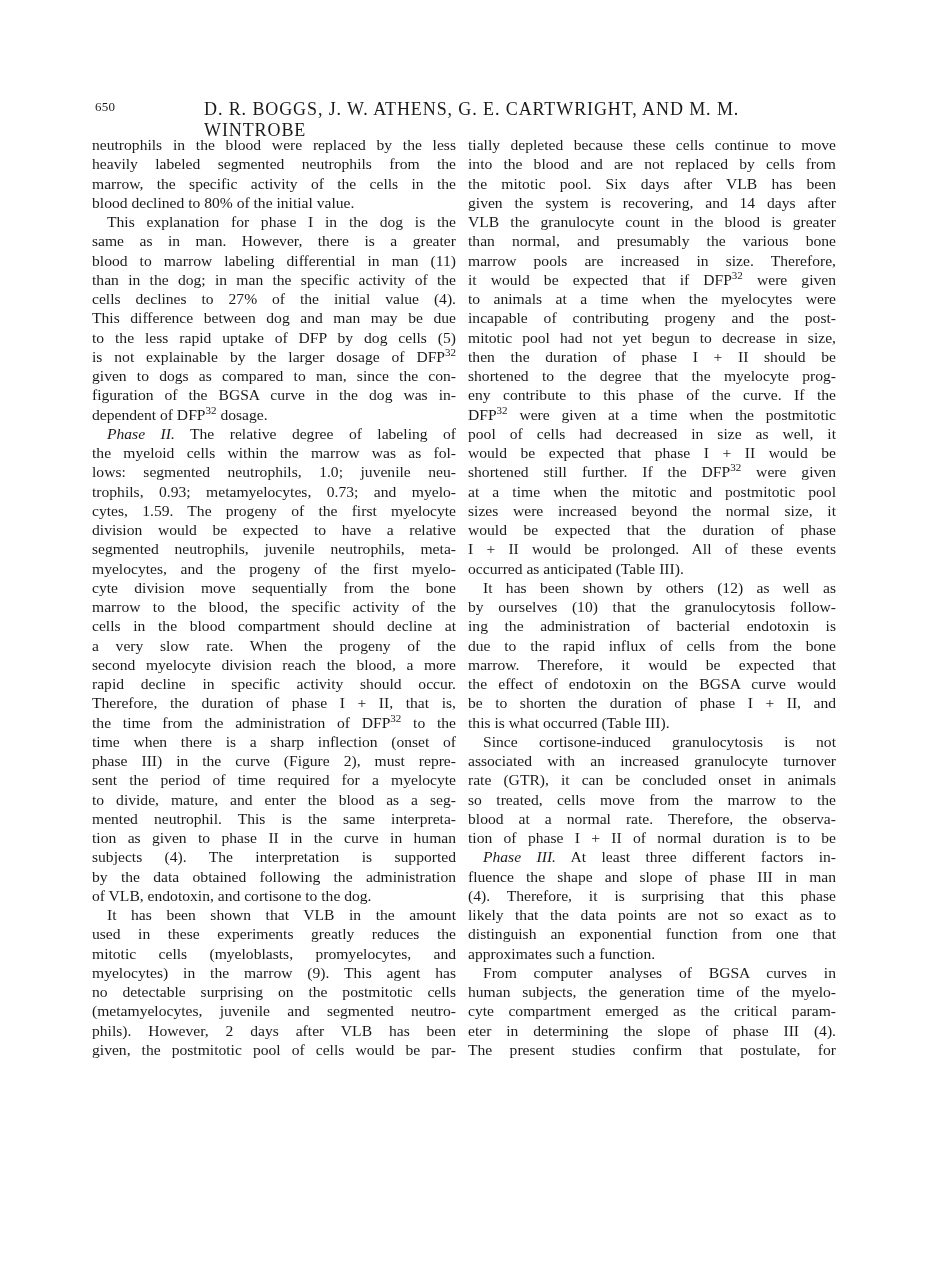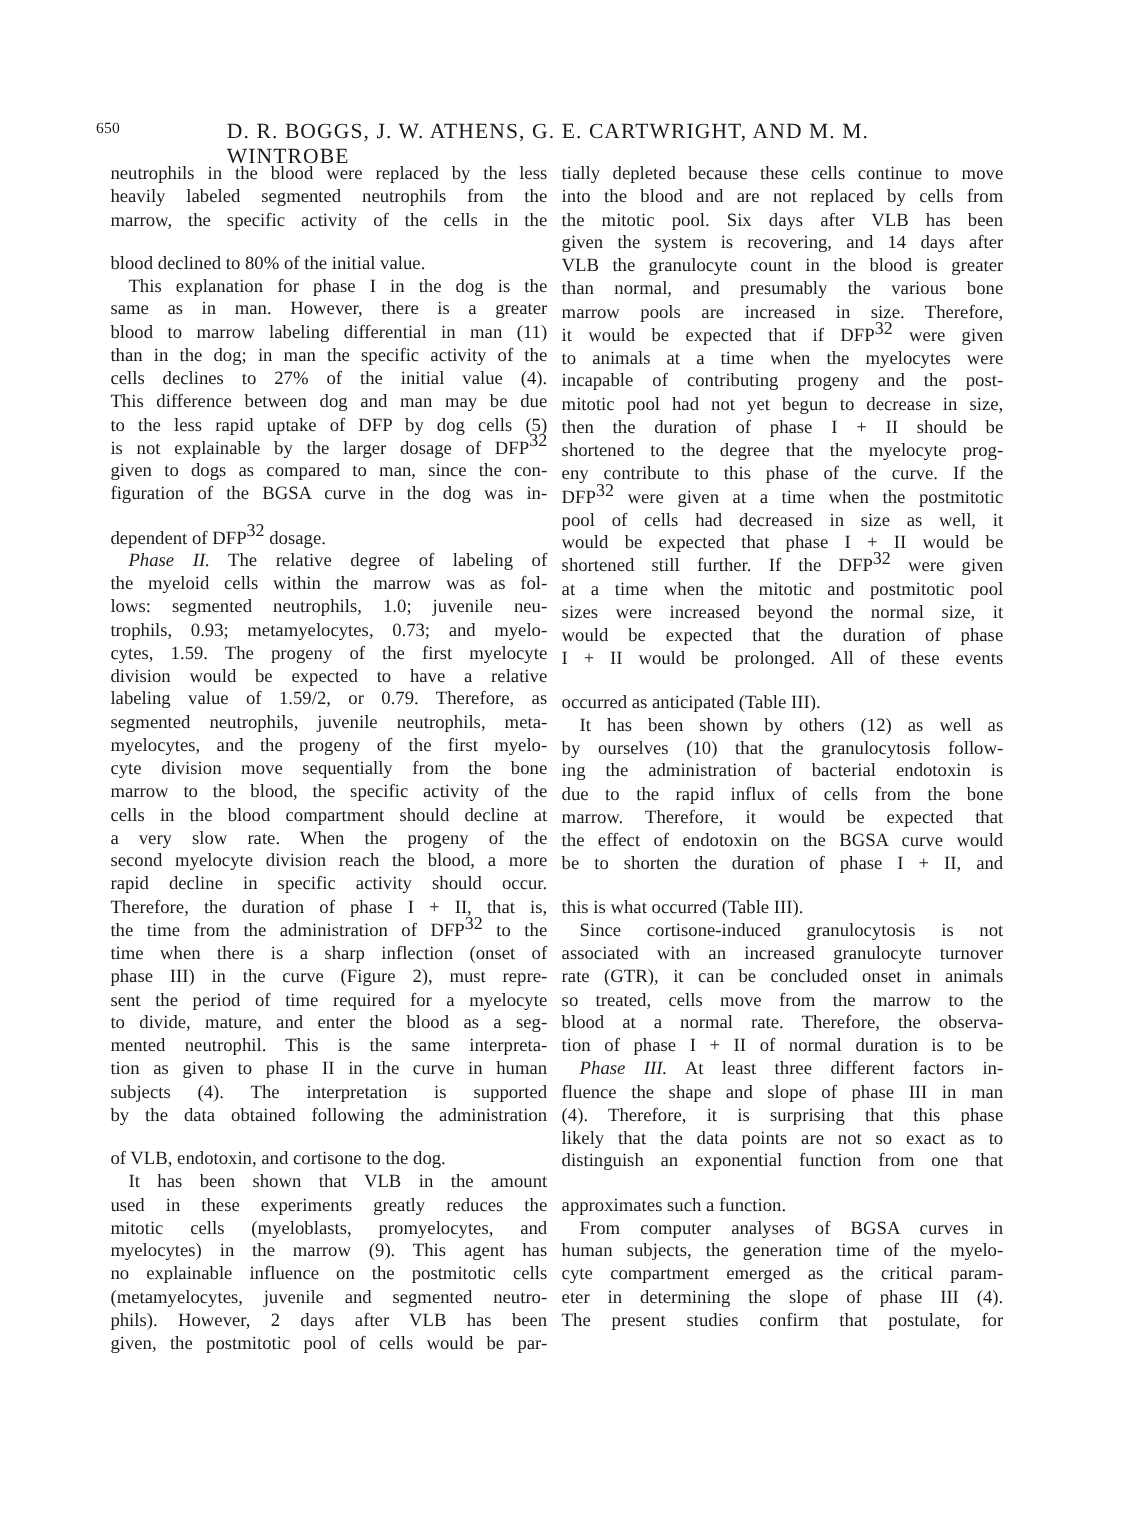--- a/index.html
+++ b/index.html
@@ -2,42 +2,42 @@
 <html><head>
 <meta charset="utf-8">
 <style>
   html, body { margin: 0; padding: 0; background: #ffffff; }
   body {
     width: 936px; height: 1261px; position: relative; overflow: hidden;
     font-family: "Liberation Serif", "DejaVu Serif", serif;
     color: #1a1a1a;
   }
   .running-head {
-    position: absolute; top: 99px; left: 80px; width: 744px; height: 20px;
+    position: absolute; top: 99px; left: 95px; width: 744px; height: 20px;
     font-size: 13px; letter-spacing: 0.2px;
   }
   .page-number { position: absolute; left: 0; top: 0; }
   .authors {
     position: absolute; left: 109px; top: 0;
     font-size: 18px; letter-spacing: 0.9px;
   }
   .column {
     position: absolute; top: 135px; width: 364px;
     font-size: 15.6px; line-height: 19.25px;
   }
   .col-left { left: 92px; }
   .col-right { left: 468px; width: 368px; }
   .line {
     display: block; height: 19.25px; white-space: nowrap;
     text-align: justify; text-align-last: justify;
   }
-  .line.last { text-align-last: left; margin-top: 17px; }
+  .line.last { text-align-last: left; }
   .line.indent { padding-left: 15px; }
   .it { font-style: italic; }
-  sup { font-size: 15px; vertical-align: 6px; line-height: 0; }
+  sup { font-size: 11px; vertical-align: 6px; line-height: 0; }
 </style>
 </head>
 <body>
 
 <div class="running-head">
   <span class="page-number">650</span>
   <span class="authors">D. R. BOGGS, J. W. ATHENS, G. E. CARTWRIGHT, AND M. M. WINTROBE</span>
 </div>
 
 <div class="column col-left" id="col-left">
@@ -55,21 +55,20 @@
     <span class="line"><span>is not explainable by the larger dosage of DFP</span><sup>32</sup></span>
     <span class="line"><span>given to dogs as compared to man, since the con-</span></span>
     <span class="line"><span>figuration of the BGSA curve in the dog was in-</span></span>
     <span class="line last"><span>dependent of DFP</span><sup>32</sup><span> dosage.</span></span>
     <span class="line indent"><span class="it">Phase II.</span><span>  The relative degree of labeling of</span></span>
     <span class="line"><span>the myeloid cells within the marrow was as fol-</span></span>
     <span class="line"><span>lows: segmented neutrophils, 1.0; juvenile neu-</span></span>
     <span class="line"><span>trophils, 0.93; metamyelocytes, 0.73; and myelo-</span></span>
     <span class="line"><span>cytes, 1.59.  The progeny of the first myelocyte</span></span>
     <span class="line"><span>division would be expected to have a relative</span></span>
-    <span class="line"><span>labeling value of 1.59/2, or 0.79.  Therefore, as</span></span>
     <span class="line"><span>segmented neutrophils, juvenile neutrophils, meta-</span></span>
     <span class="line"><span>myelocytes, and the progeny of the first myelo-</span></span>
     <span class="line"><span>cyte division move sequentially from the bone</span></span>
     <span class="line"><span>marrow to the blood, the specific activity of the</span></span>
     <span class="line"><span>cells in the blood compartment should decline at</span></span>
     <span class="line"><span>a very slow rate.  When the progeny of the</span></span>
     <span class="line"><span>second myelocyte division reach the blood, a more</span></span>
     <span class="line"><span>rapid decline in specific activity should occur.</span></span>
     <span class="line"><span>Therefore, the duration of phase I + II, that is,</span></span>
     <span class="line"><span>the time from the administration of DFP</span><sup>32</sup><span> to the</span></span>
@@ -79,21 +78,21 @@
     <span class="line"><span>to divide, mature, and enter the blood as a seg-</span></span>
     <span class="line"><span>mented neutrophil.  This is the same interpreta-</span></span>
     <span class="line"><span>tion as given to phase II in the curve in human</span></span>
     <span class="line"><span>subjects (4).  The interpretation is supported</span></span>
     <span class="line"><span>by the data obtained following the administration</span></span>
     <span class="line last"><span>of VLB, endotoxin, and cortisone to the dog.</span></span>
     <span class="line indent"><span>It has been shown that VLB in the amount</span></span>
     <span class="line"><span>used in these experiments greatly reduces the</span></span>
     <span class="line"><span>mitotic cells (myeloblasts, promyelocytes, and</span></span>
     <span class="line"><span>myelocytes) in the marrow (9).  This agent has</span></span>
-    <span class="line"><span>no explainable influence on the postmitotic cells</span></span>
+    <span class="line"><span>no detectable surprising on the postmitotic cells</span></span>
     <span class="line"><span>(metamyelocytes, juvenile and segmented neutro-</span></span>
     <span class="line"><span>phils).  However, 2 days after VLB has been</span></span>
     <span class="line"><span>given, the postmitotic pool of cells would be par-</span></span>
   </div>
 <div class="column col-right" id="col-right">
     <span class="line"><span>tially depleted because these cells continue to move</span></span>
     <span class="line"><span>into the blood and are not replaced by cells from</span></span>
     <span class="line"><span>the mitotic pool.  Six days after VLB has been</span></span>
     <span class="line"><span>given the system is recovering, and 14 days after</span></span>
     <span class="line"><span>VLB the granulocyte count in the blood is greater</span></span>

